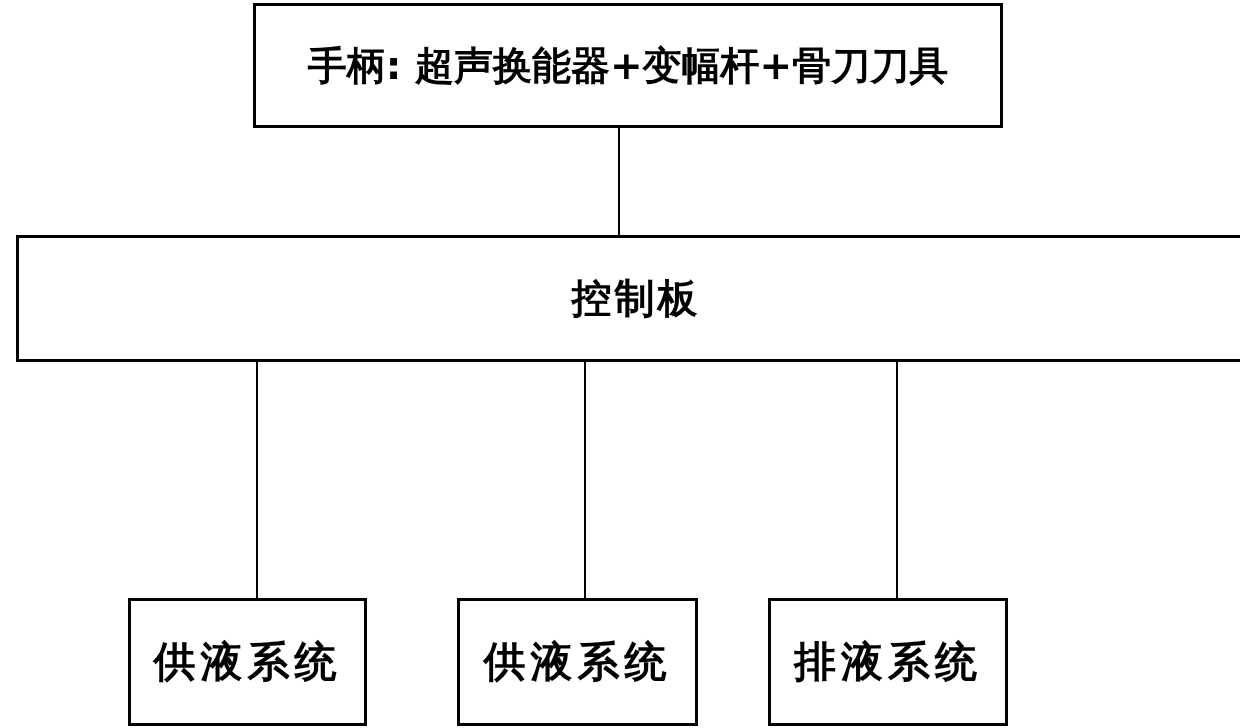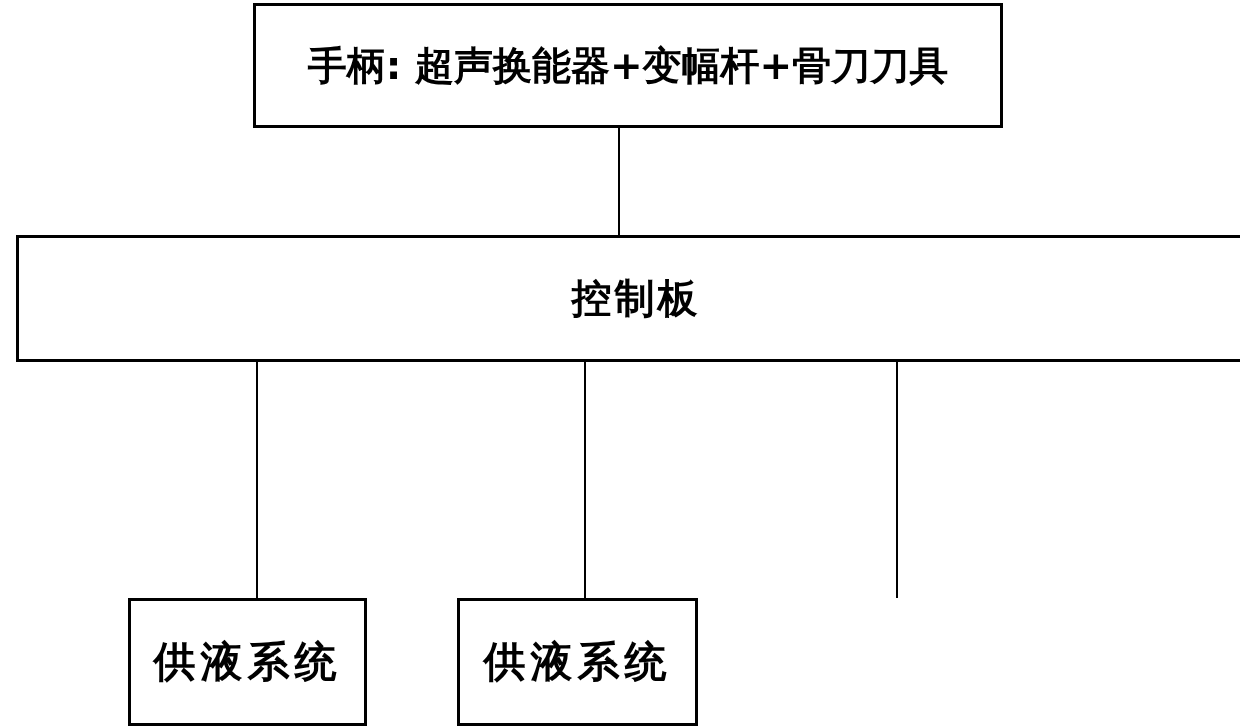--- a/index.html
+++ b/index.html
@@ -71,14 +71,17 @@
   <div class="vline vline-3"></div>
 
   <div class="node node-bottom node-supply">
     <span>供液系统</span>
   </div>
 
   <div class="node node-bottom node-power">
     <span>供液系统</span>
   </div>
 
+  <div class="node node-bottom node-drain">
+    <span>排液系统</span>
+  </div>
 
 </div>
 
 </body></html>

